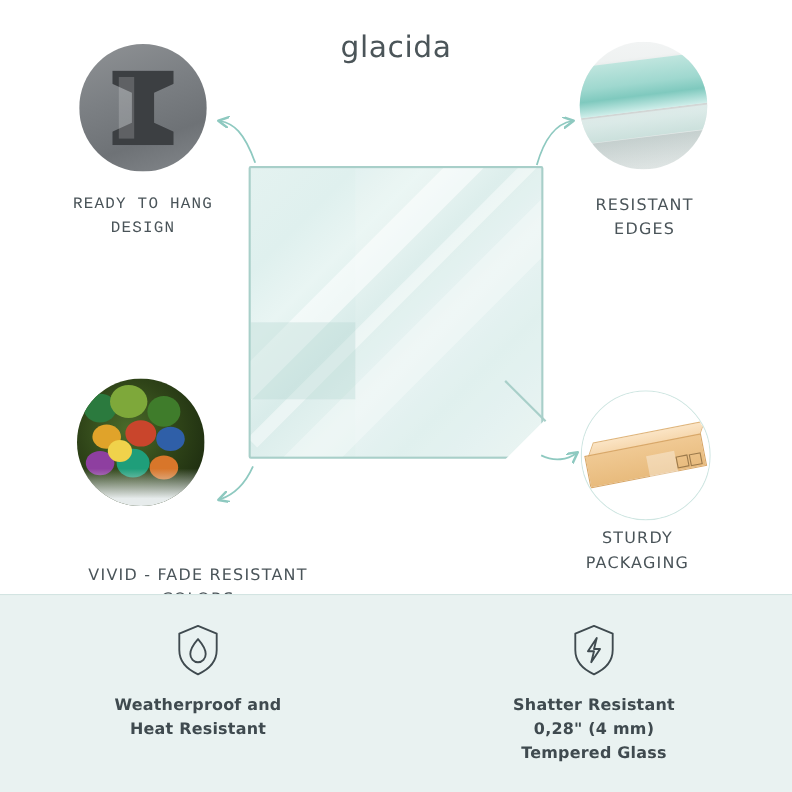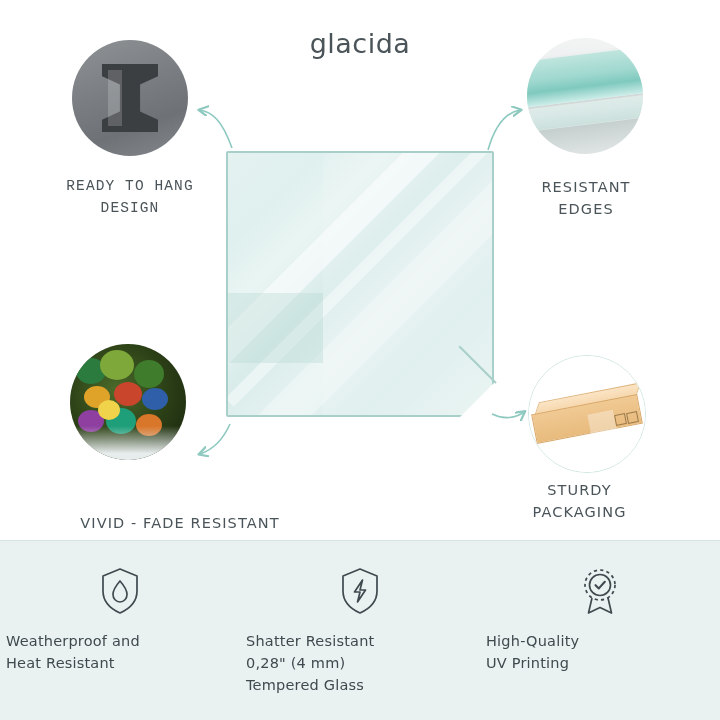--- a/index.html
+++ b/index.html
@@ -238,21 +238,22 @@
   }
   .features {
     display: flex;
     width: 720px;
     height: 180px;
     box-sizing: border-box;
     padding-top: 22px;
   }
   .feature {
     flex: 1 1 25%;
-    text-align: left;
+    text-align: center;
+    font-weight: bold;
   }
   .feature-icon {
     height: 56px;
     display: flex;
     align-items: center;
     justify-content: center;
   }
   .feature-text {
     margin-top: 12px;
     font-size: 14.5px;
@@ -363,30 +364,18 @@
           <svg width="44" height="50" viewBox="0 0 44 50" fill="none" stroke="#3f4a4f" stroke-width="1.7">
             <path d="M22 3 L39 10 V25 C39 36 31 43 22 47 C13 43 5 36 5 25 V10 Z" stroke-linejoin="round"></path>
             <path d="M24.5 14 L16.5 26 H22 L19.5 36 L27.5 24 H22 Z" stroke-linejoin="round"></path>
           </svg>
         </div>
         <div class="feature-text">Shatter Resistant
 0,28" (4 mm)
 Tempered Glass</div>
       </div>
 
-      <div class="feature">
-        <div class="feature-icon">
-          <svg width="46" height="52" viewBox="0 0 46 52" fill="none" stroke="#3f4a4f" stroke-width="1.7">
-            <circle cx="23" cy="20" r="15" stroke-dasharray="3.2 3.2"></circle>
-            <circle cx="23" cy="20" r="10.5"></circle>
-            <path d="M18.5 20.2 L21.8 23.4 L27.8 16.8" stroke-width="2.1" stroke-linecap="round" stroke-linejoin="round"></path>
-            <path d="M15 33 L11.5 48 L23 42.5 L34.5 48 L31 33" stroke-linejoin="round"></path>
-          </svg>
-        </div>
-        <div class="feature-text">High-Quality
-UV Printing</div>
-      </div>
 
 
     </div>
   </div>
 
 </div>
 
 </body></html>

